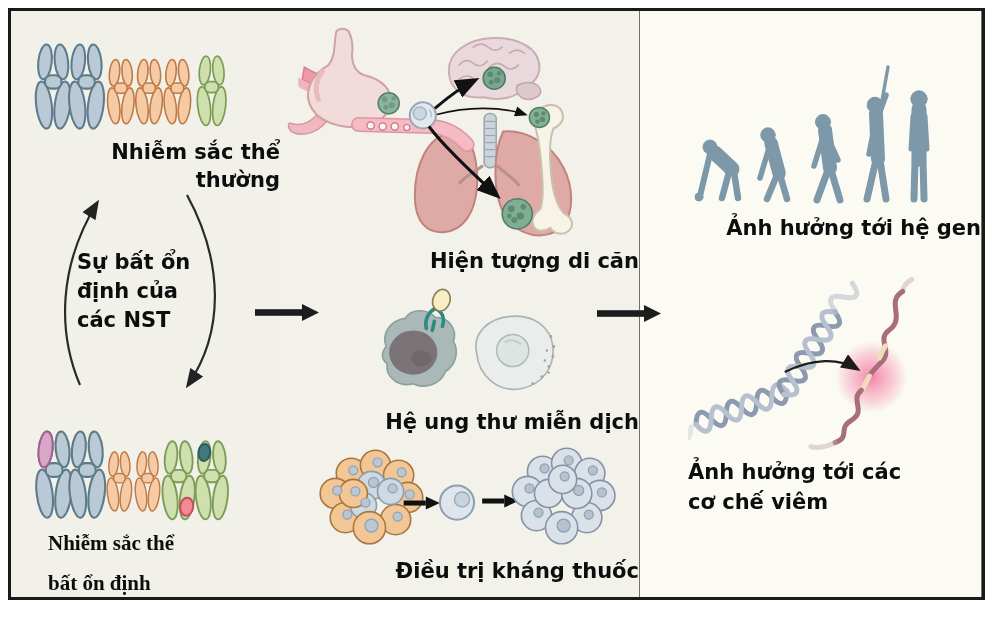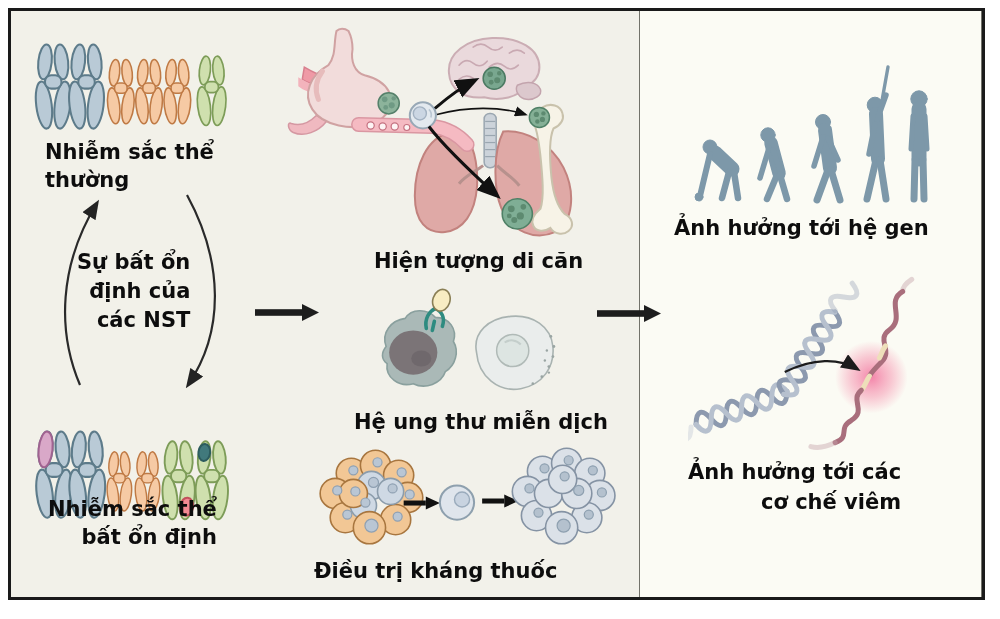--- a/index.html
+++ b/index.html
@@ -4,22 +4,22 @@
 <style>
   html,body{margin:0;padding:0;background:#ffffff;}
   .canvas{position:relative;width:1000px;height:619px;background:#ffffff;
           font-family:"DejaVu Sans","Liberation Sans",sans-serif;overflow:hidden;}
   .frame{position:absolute;left:8px;top:8px;width:977px;height:592px;
          box-sizing:border-box;border:3px solid #1a1a1a;display:flex;}
   .panel{position:relative;height:100%;box-sizing:border-box;}
   .panel.p-left{width:269px;background:#f2f1e9;}
   .panel.p-mid{width:343px;background:#fbfbf4;border-left:1px solid #72726a;border-right:1px solid #72726a;}
   .panel.p-right{width:359px;background:#f2f1ea;}
-  .lbl{position:absolute;font-weight:bold;color:#0d0d0d;font-size:21px;line-height:28px;white-space:pre-line;text-align:right;}
-  .lbl.center{left:0;right:0;text-align:left;padding-left:34px;}
+  .lbl{position:absolute;font-weight:bold;color:#0d0d0d;font-size:21px;line-height:28px;white-space:pre-line;}
+  .lbl.center{left:0;right:0;text-align:right;padding-left:34px;}
   .abs{position:absolute;}
   
   .chr-shape{stroke-width:2;}
   .chr-blue{fill:#b9cad6;stroke:#5d7b8a;}
   .chr-orange{fill:#f6caa4;stroke:#bf7a45;}
   .chr-green{fill:#cfe0ae;stroke:#7d9c58;}
   .chr-pink{fill:#d9a8c8;stroke:#a06390;}
   .chr-red{fill:#f28a93;stroke:#c2505c;}
   .chr-teal{fill:#41797c;stroke:#2d5c5f;}
   .sil{stroke:#7d98a9;fill:#7d98a9;stroke-linecap:round;}
@@ -77,21 +77,21 @@
         <ellipse class="chr-pink" cx="15.5" cy="35" rx="6.9" ry="17.8" transform="rotate(6 15.5 35)" stroke-width="2"></ellipse>
         <use href="#chr" class="chr-blue" transform="translate(57,56) scale(1.05)"></use>
         <use href="#chr" class="chr-orange" transform="translate(89,64) scale(0.72)"></use>
         <use href="#chr" class="chr-orange" transform="translate(117,64) scale(0.72)"></use>
         <use href="#chr" class="chr-green" transform="translate(148,62) scale(0.95)"></use>
         <ellipse class="chr-red" cx="156" cy="92" rx="6.4" ry="9" transform="rotate(7 156 92)" stroke-width="2"></ellipse>
         <use href="#chr" class="chr-green" transform="translate(181,62) scale(0.95)"></use>
         <ellipse class="chr-teal" cx="173.5" cy="38" rx="5.8" ry="8.5" transform="rotate(6 173.5 38)" stroke-width="2"></ellipse>
       </svg>
 
-      <div class="lbl" style="left:37px;top:484px;line-height:28px;">Nhiễm sắc thể
+      <div class="lbl" style="left:37px;top:512px;line-height:40px;font-family:Liberation Serif, serif;">Nhiễm sắc thể
 bất ổn định</div>
     </section>
 
     <section class="panel p-right">
 
       <svg class="abs" style="left:6px;top:14px;" width="332" height="216" viewBox="0 0 330 215">
         <defs>
           <marker id="ahm" viewBox="0 0 10 8" markerWidth="8" markerHeight="6.5" refX="8" refY="4" orient="auto">
             <path d="M0,0 L10,4 L0,8 Z" fill="#111"></path>
           </marker>

